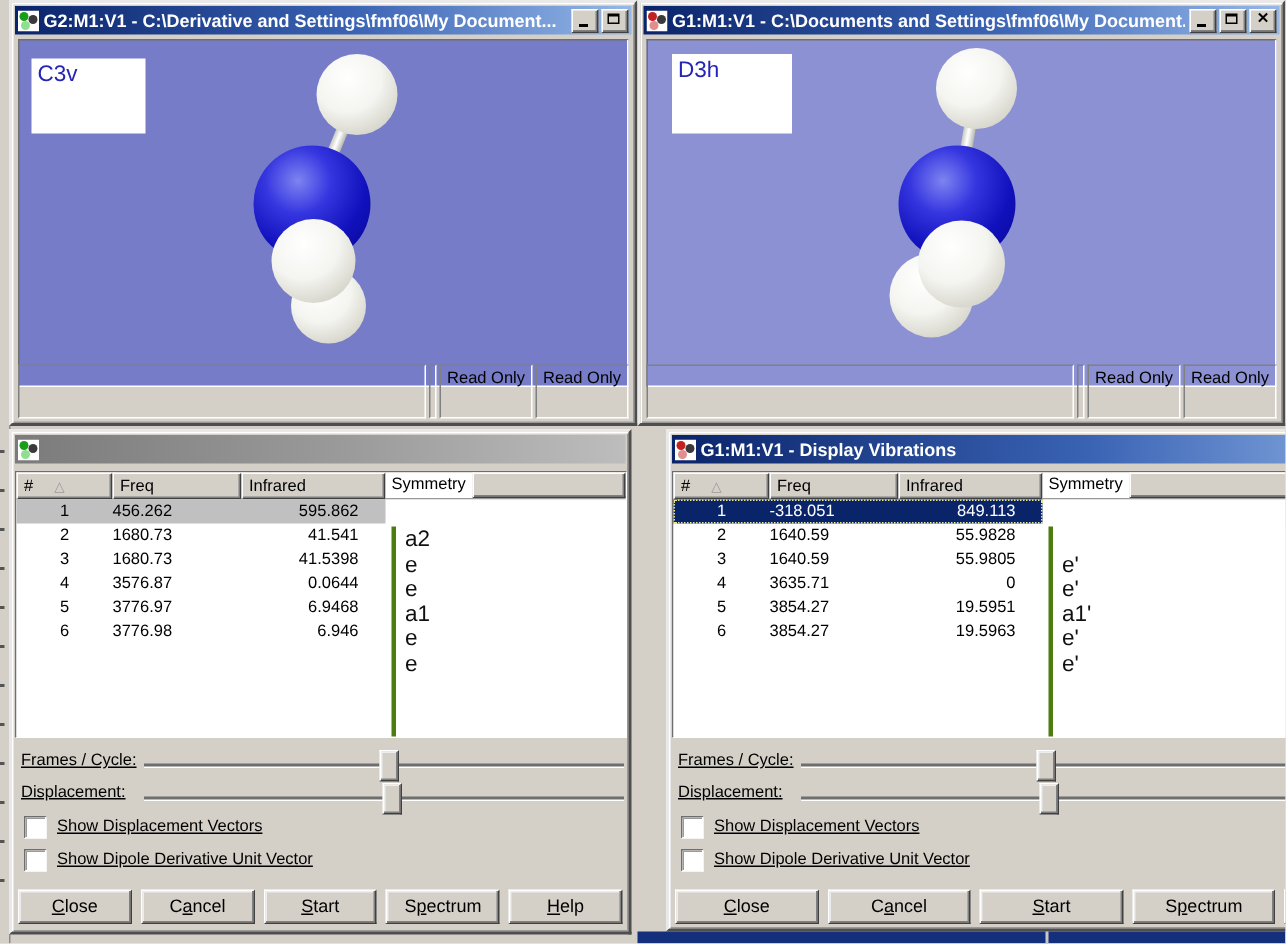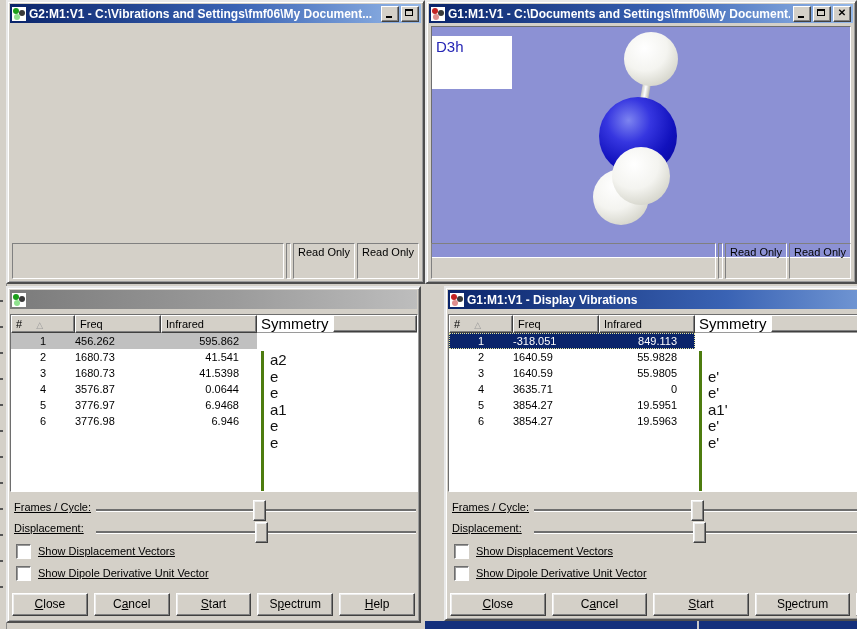--- a/index.html
+++ b/index.html
@@ -32,21 +32,21 @@
   .atom-h{background:radial-gradient(circle at 38% 30%,#ffffff 0%,#f4f4f0 45%,#d6d6cc 78%,#b2b2a6 100%);}
   .bond{position:absolute;width:8px;z-index:1;background:linear-gradient(90deg,#c9c9c0,#ffffff 45%,#b8b8ae);transform-origin:4px 0;}
 
   
   .vtable{position:absolute;left:2px;top:26px;right:1px;height:178px;border:1px solid;border-color:#6e6e6e #fff #fff #6e6e6e;background:#fff;box-sizing:border-box;}
   .vhead{display:flex;height:18px;background:#d4d0c8;}
   .hc{border:1px solid;border-color:#fff #404040 #404040 #fff;box-shadow:inset -1px -1px 0 #808080;box-sizing:border-box;padding:2px 4px;white-space:nowrap;}
   .c-num{width:64px;}.c-freq{width:86px;}.c-ir{width:96px;}
   .sorticon{color:#9a9a9a;font-size:9px;margin-left:14px;}
   .symhead{flex:1;display:flex;background:#fff;border-bottom:1px solid #9a9a9a;}
-  .symtext{font-size:15px;padding:0 4px;line-height:17px;}
+  .symtext{font-size:11px;padding:0 4px;line-height:17px;}
   .hfill{flex:1;background:#d4d0c8;border:1px solid;border-color:#fff #404040 #404040 #fff;box-shadow:inset -1px -1px 0 #808080;}
   .vbody{position:absolute;left:0;top:18px;right:0;bottom:0;background:#fff;}
   .vrow{display:flex;width:246px;height:16px;align-items:center;}
   .vrow .n{width:64px;text-align:center;}
   .vrow .f{width:86px;text-align:left;padding-right:14px;box-sizing:border-box;}
   .vrow .i{width:96px;text-align:right;padding-right:18px;box-sizing:border-box;}
   .sel-inactive{background:#c0c0c0;}
   .sel-active{background:#0a246a;color:#fff;outline:1px dotted #e6e69a;outline-offset:-1px;}
   .sympane{position:absolute;left:250px;top:18px;right:0;bottom:0;border-left:3px solid #4d7c0f;background:#fff;}
   .symv{height:16.5px;line-height:17px;font-size:15px;padding-left:6px;color:#111;}
@@ -74,29 +74,37 @@
   </div>
 
   <div class="win" style="left:6px;top:0;width:419px;height:284px;">
     <div class="titlebar active">
       <svg width="14" height="14">
           <rect width="14" height="14" fill="#fff"></rect>
           <circle cx="4" cy="4" r="3" fill="#1a9e1a"></circle>
           <circle cx="10" cy="6" r="3" fill="#3a3a3a"></circle>
           <circle cx="5" cy="10" r="3" fill="#8ee08e"></circle>
         </svg>
-      <span class="ttext">G2:M1:V1 - C:\Vibrations and Settings\fmf06\My Document...</span>
+      <span class="ttext">G2:M1:V1 - C:\Derivative and Settings\fmf06\My Document...</span>
       <span class="tbtns">
         <span class="tbtn">
             <span class="glyph-min"></span>
           </span>
         <span class="tbtn">
             <span class="glyph-max"></span>
           </span>
       </span>
+    </div>
+    <div class="client" style="background:#767cc8;">
+      <div class="pgl" style="left:8px;top:12px;width:76px;height:50px;"><span>C3v</span></div>
+      <div class="bond" style="left:221px;top:36px;height:79px;transform:rotate(22.3deg);"></div>
+      <div class="sphere atom-h" style="left:198px;top:9px;width:54px;height:54px;z-index:2;"></div>
+      <div class="sphere atom-n" style="left:156px;top:70px;"></div>
+      <div class="sphere atom-h" style="left:181px;top:152px;width:50px;height:50px;z-index:3;"></div>
+      <div class="sphere atom-h" style="left:168px;top:119px;width:56px;height:56px;z-index:4;"></div>
     </div>
     <div class="statusbar">
       <span class="spanel grow"></span>
       <span class="spanel tiny"></span>
       <span class="spanel ro">Read Only</span>
       <span class="spanel ro">Read Only</span>
     </div>
   </div>
 
   <div class="win" style="left:425px;top:0;width:432px;height:284px;">
@@ -112,21 +120,21 @@
         <span class="tbtn">
             <span class="glyph-min"></span>
           </span>
         <span class="tbtn">
             <span class="glyph-max"></span>
           </span>
         <span class="tbtn">✕</span>
       </span>
     </div>
     <div class="client" style="background:#8c91d4;">
-      <div class="pgl" style="left:0px;top:9px;width:80px;height:53px;"><span>D3h</span></div>
+      <div class="pgl" style="left:16px;top:9px;width:80px;height:53px;"><span>D3h</span></div>
       <div class="bond" style="left:215px;top:32px;height:78px;transform:rotate(9.6deg);"></div>
       <div class="sphere atom-h" style="left:192px;top:5px;width:54px;height:54px;z-index:2;"></div>
       <div class="sphere atom-n" style="left:167px;top:70px;"></div>
       <div class="sphere atom-h" style="left:161px;top:142px;width:56px;height:56px;z-index:3;"></div>
       <div class="sphere atom-h" style="left:180px;top:120px;width:58px;height:58px;z-index:4;"></div>
     </div>
     <div class="statusbar">
       <span class="spanel grow"></span>
       <span class="spanel tiny"></span>
       <span class="spanel ro">Read Only</span>

